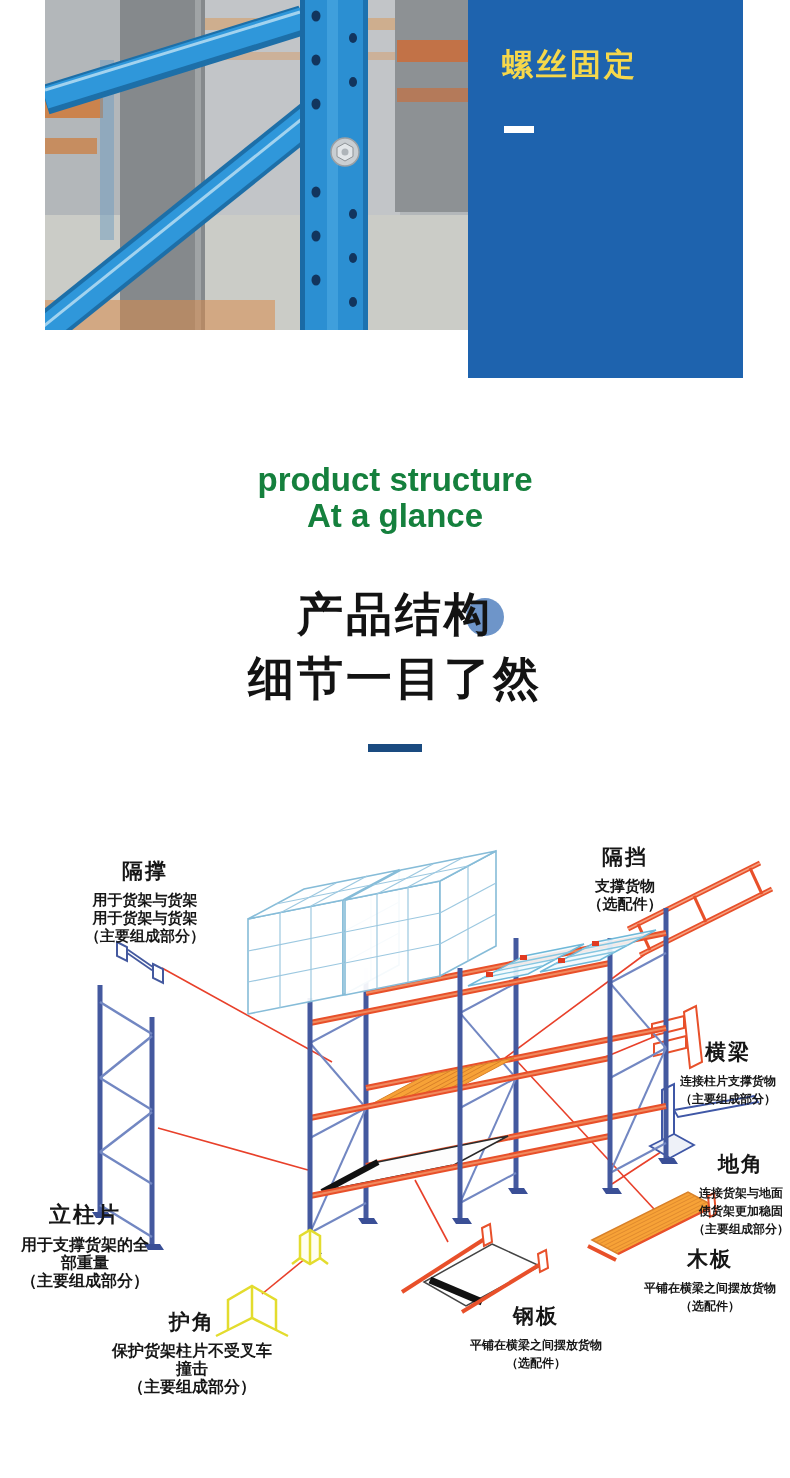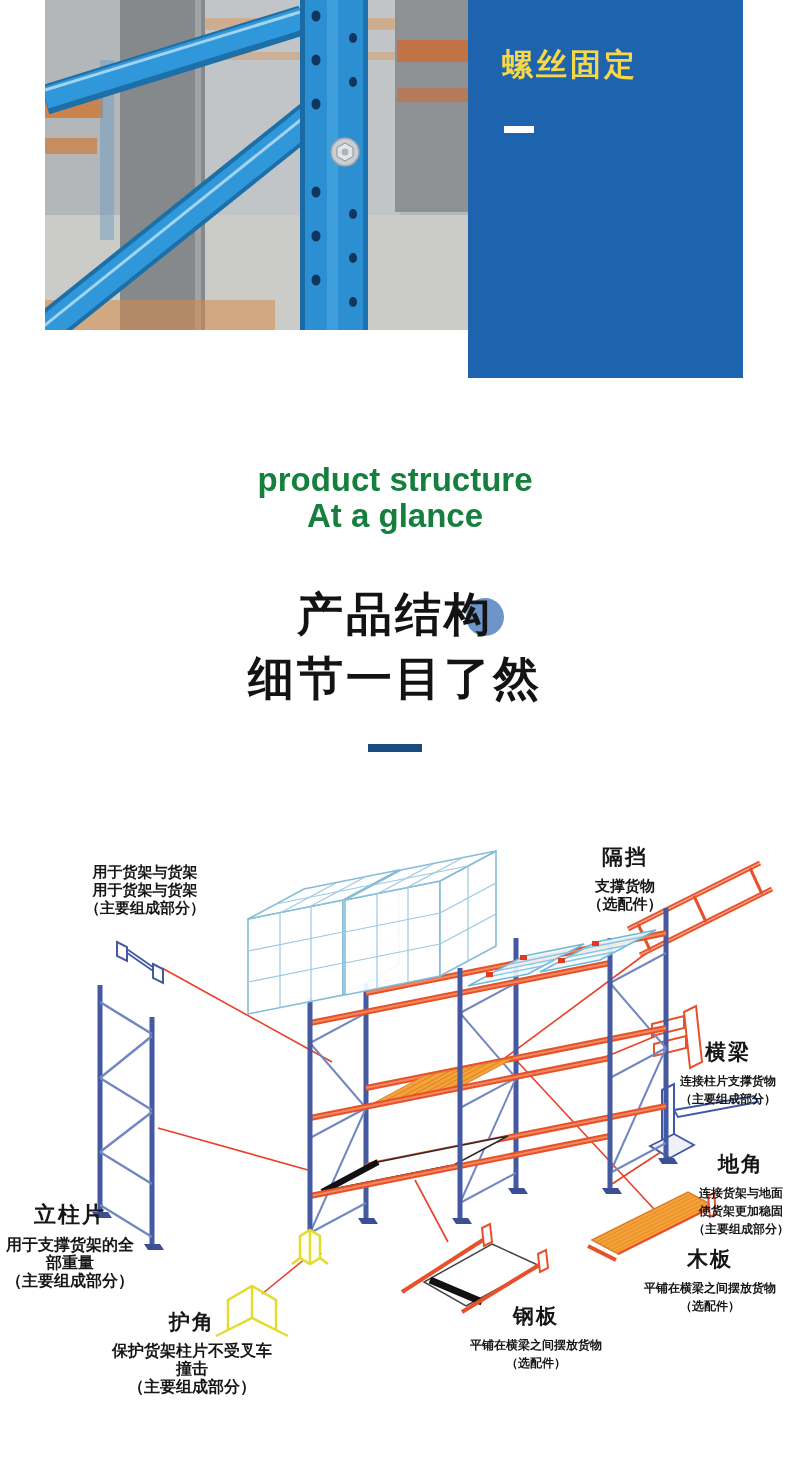--- a/index.html
+++ b/index.html
@@ -323,20 +323,21 @@
 
       <g stroke="#e3dc2e" stroke-width="2.5" fill="#fffef0">
         <path d="M300,1258 L300,1236 L310,1230 L320,1236 L320,1258 L310,1264 Z"></path>
         <path d="M310,1230 L310,1264" fill="none"></path>
         <path d="M300,1258 L292,1264 M320,1258 L328,1264" fill="none"></path>
       </g>
     </g>
   </svg>
 
   <div class="plabel" style="left:60px;top:857px;width:170px;">
+    <div class="pt">隔撑</div>
     <div class="pd">
       <div>用于货架与货架</div>
       <div>用于货架与货架</div>
       <div>（主要组成部分）</div>
     </div>
   </div>
 
   <div class="plabel" style="left:560px;top:843px;width:130px;">
     <div class="pt">隔挡</div>
     <div class="pd">
@@ -363,21 +364,21 @@
   </div>
 
   <div class="plabel" style="left:625px;top:1245px;width:170px;">
     <div class="pt">木板</div>
     <div class="pd" style="font-size:12px;">
       <div>平铺在横梁之间摆放货物</div>
       <div>（选配件）</div>
     </div>
   </div>
 
-  <div class="plabel" style="left:0px;top:1200px;width:140px;">
+  <div class="plabel" style="left:15px;top:1200px;width:140px;">
     <div class="pt" style="font-size:22px;">立柱片</div>
     <div class="pd" style="font-size:16px;">
       <div>用于支撑货架的全部重量</div>
       <div>（主要组成部分）</div>
     </div>
   </div>
 
   <div class="plabel" style="left:112px;top:1308px;width:160px;text-align:center;">
     <div class="pt">护角</div>
     <div class="pd" style="font-size:16px;">

